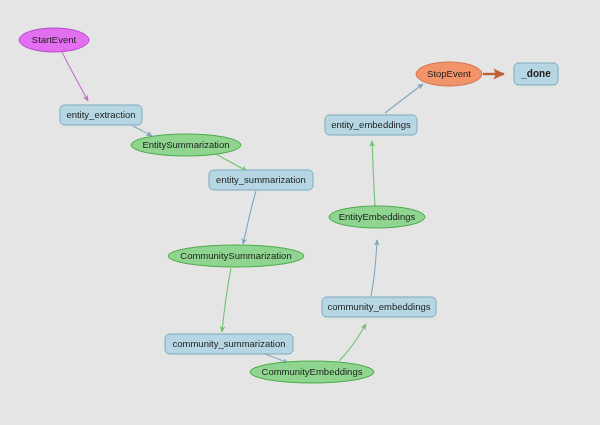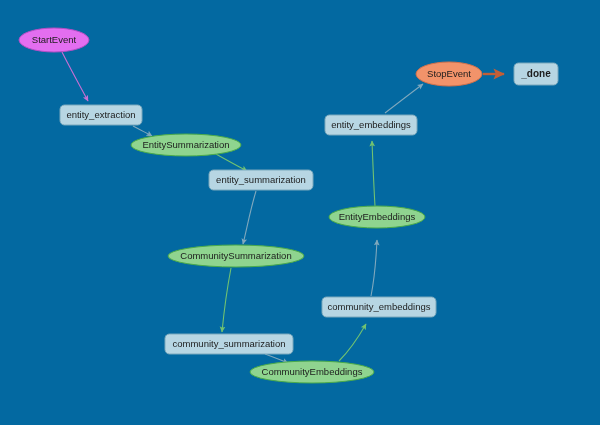--- a/index.html
+++ b/index.html
@@ -10,21 +10,21 @@
   body {
     width: 600px;
     height: 425px;
     overflow: hidden;
     font-family: "Liberation Sans", sans-serif;
   }
   #canvas {
     position: relative;
     width: 600px;
     height: 425px;
-    background: #0369a1;
+    background: #e5e5e5;
     text-decoration: underline;
   }
   svg#graph {
     display: block;
     width: 600px;
     height: 425px;
   }
   .node-label {
     font-family: "Liberation Sans", sans-serif;
     font-size: 9.5px;

